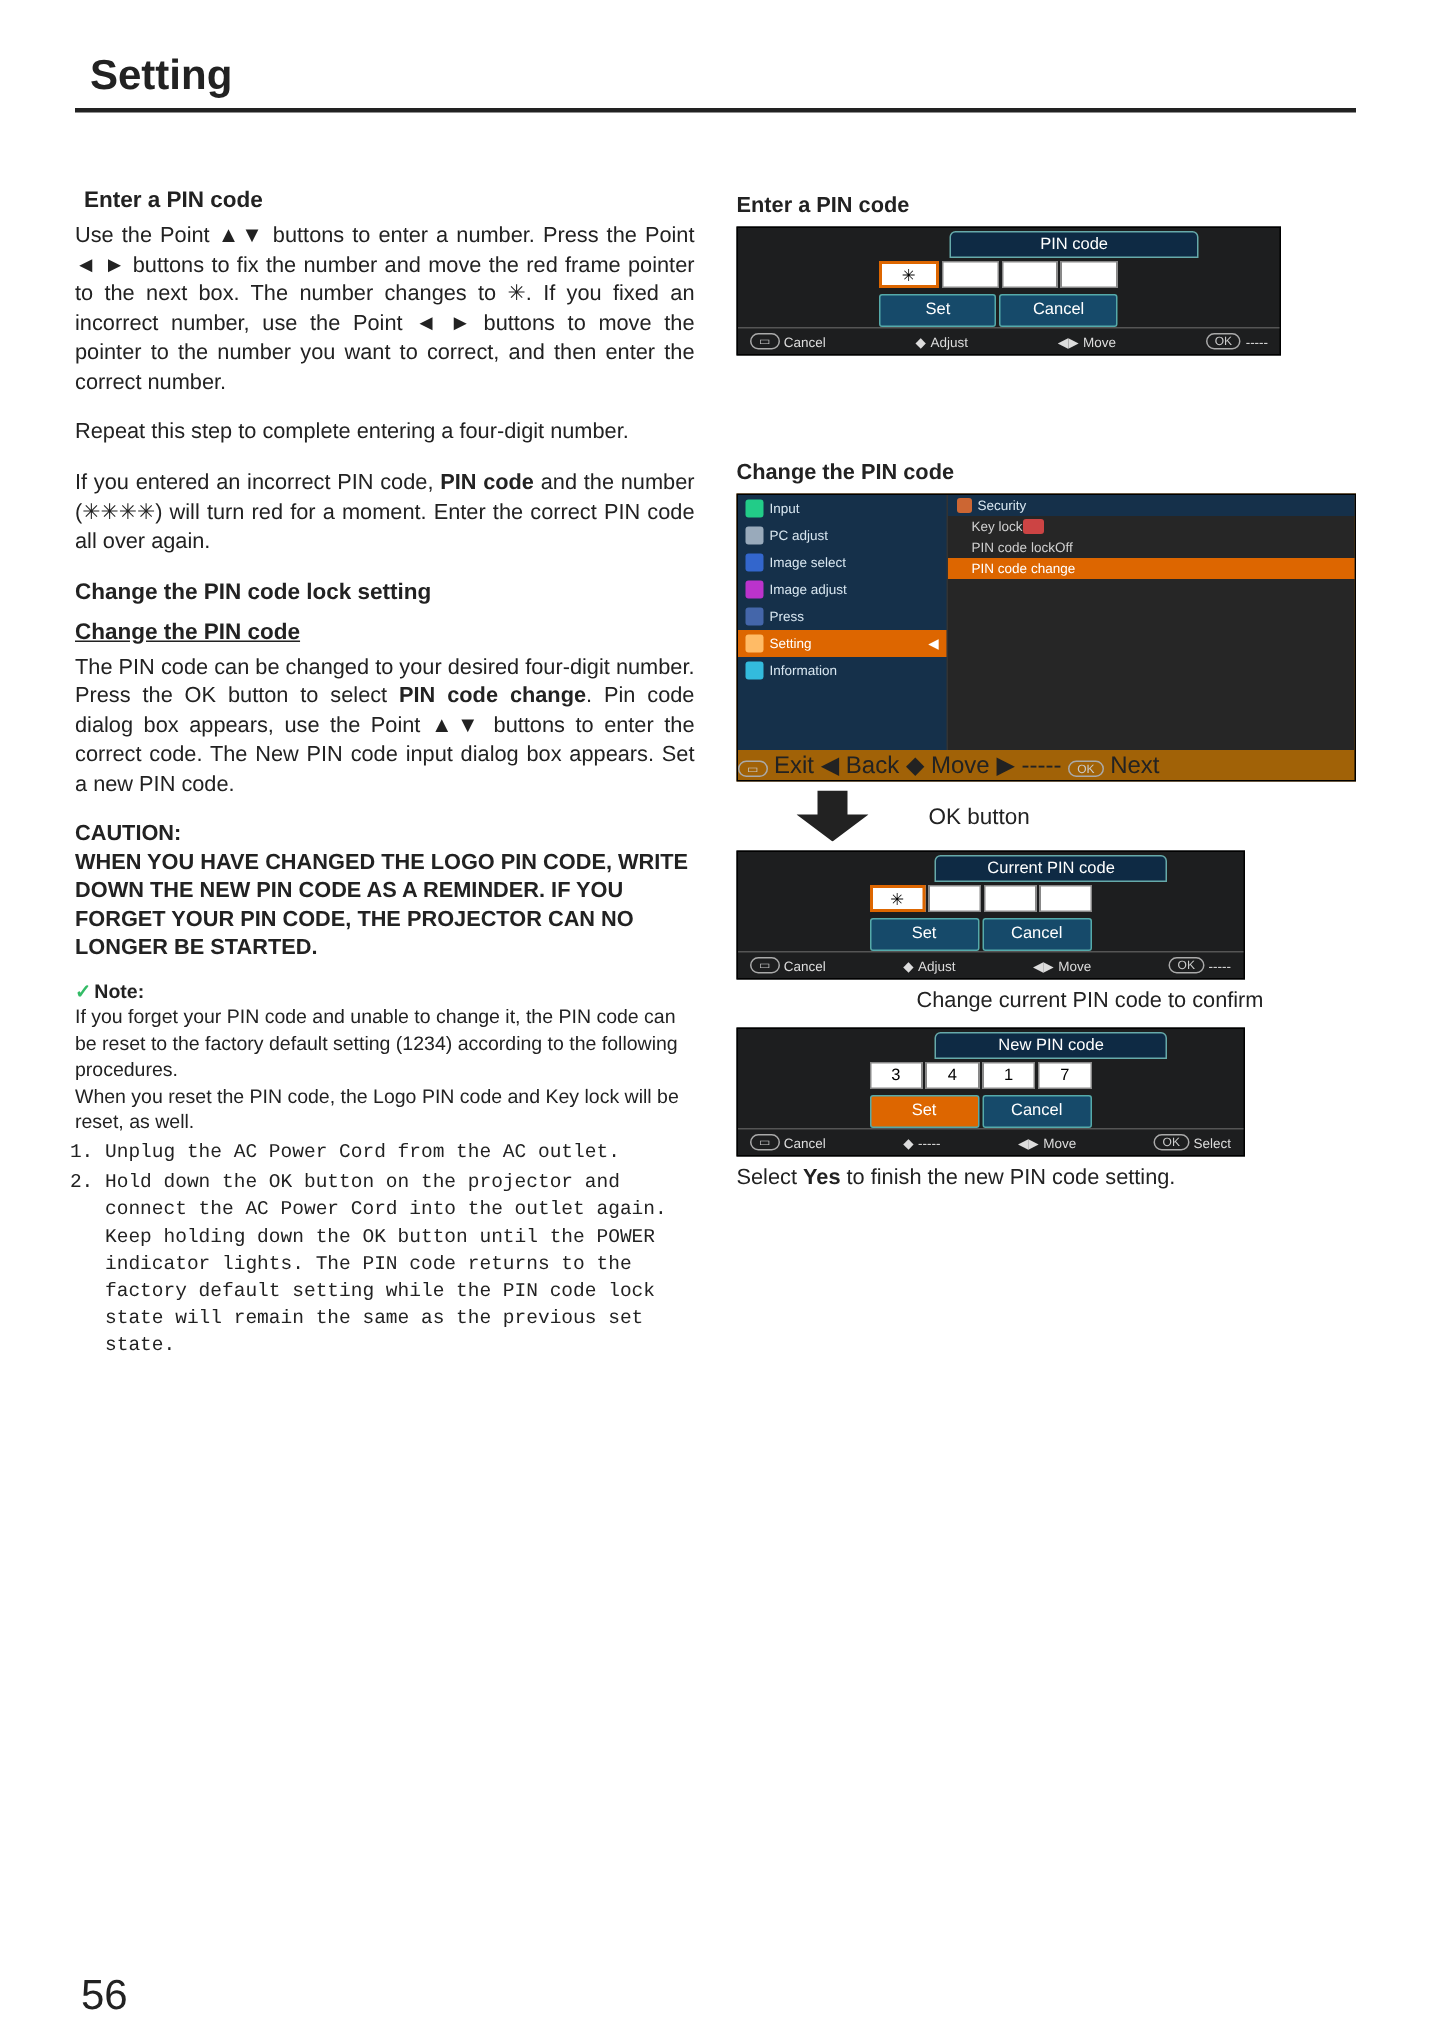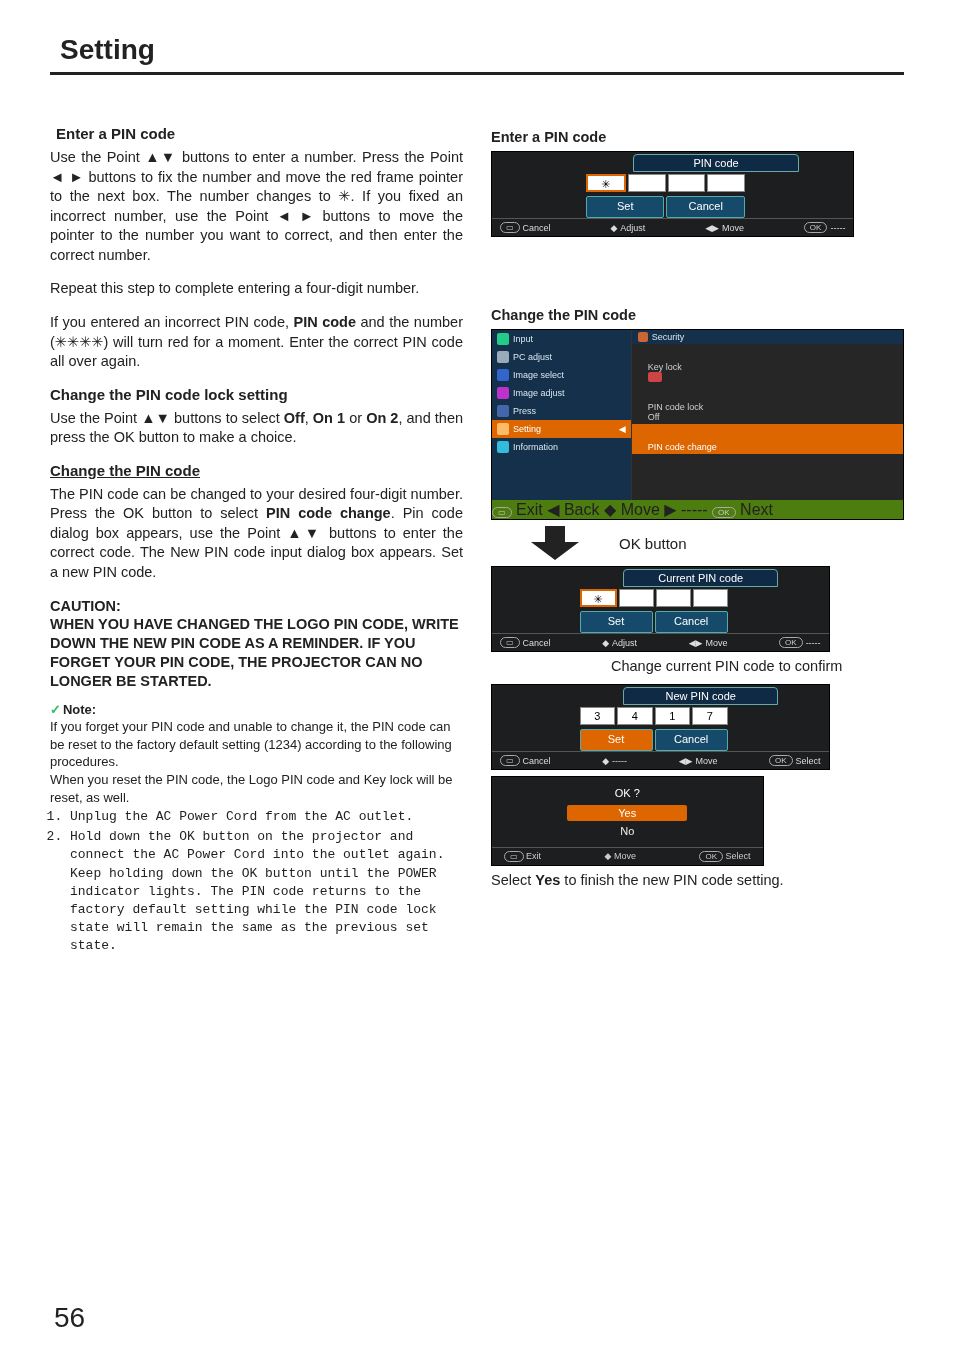--- a/index.html
+++ b/index.html
@@ -27,21 +27,21 @@
   .right { flex: 1 1 50%; }
   h4 { font-size: 15px; font-weight: bold; margin: 10px 0 6px 0; }
   .underline { text-decoration: underline; }
   p { font-size: 14.5px; line-height: 1.35; margin: 4px 0 14px 0; text-align: justify; }
   .caution { font-weight: bold; font-size: 14.5px; line-height: 1.3; margin: 14px 0 10px 0; }
   .note-cm { font-size: 13px; line-height: 1.35; }
   .note-lbl::before { content: "✓"; color: #3b6; margin-right: 2px; }
   .note-lbl { font-weight: bold; }
   ol.note-list { font-size: 13px; margin-left: 20px; line-height: 1.4; }
   ol.note-list li { margin: 2px 0; font-family: Liberation Mono, monospace; }
-  .page-num { position: absolute; bottom: 20px; left: 54px; font-size: 28px; }
+  .page-num { position: absolute; bottom: 8px; left: 54px; font-size: 28px; }
 
   
   .ill { background: #1d1e1f; color: #fff; font-size: 10px; border: 1px solid #000; margin-bottom: 6px; }
   .ill-cap { font-size: 14.5px; font-weight: bold; margin: 14px 0 6px 0; }
   .hint { font-size: 14.5px; margin: 4px 0 10px 0; }
   .hint-indent { margin-left: 120px; }
   .arrow-row { display:flex; align-items:center; margin: 6px 0 6px 40px; }
   .arrow-row .bigarrow { width:48px; height:34px; display:flex; align-items:center; justify-content:center; }
   .arrow-row .cap { font-size:15px; margin-left:40px; }
   .bigarrow svg { width:48px; height:34px; }
@@ -67,23 +67,23 @@
 
   
   .menu-ill { display:flex; height:170px; }
   .menu-ill .side { flex:0 0 34%; background:#15304a; border-right:1px solid #333; }
   .menu-ill .side .mi { display:flex; align-items:center; gap:4px; padding:3px 5px; font-size:9px; color:#d8e6f0; }
   .menu-ill .side .mi .ic { width:12px; height:12px; background:#3a7; border-radius:2px; flex:0 0 12px; }
   .menu-ill .side .mi.sel { background:#d60; color:#fff; }
   .menu-ill .main { flex:1; background:#262626; position:relative; }
   .menu-ill .main .hdr { background:#15304a; padding:2px 6px; font-size:9px; color:#d8e6f0; display:flex; align-items:center; gap:4px; }
   .menu-ill .main .hdr .ic { width:10px; height:10px; background:#c63; border-radius:2px; }
-  .menu-ill .main .opt { font-size:9px; padding:18px 6px 2px 16px; display:flex; color:#d0d0d0;flex-direction:column; }
+  .menu-ill .main .opt { font-size:9px; padding:2px 6px 2px 16px; display:flex; color:#d0d0d0; }
   .menu-ill .main .opt.sel { background:#d60; color:#fff; }
-  .menu-wrap { background:#4d7c0f; border:1px solid #000; }
+  .menu-wrap { background:#a16207; border:1px solid #000; }
 
   
   .okbox .body { padding:6px 0; text-align:center; }
   .okbox .q { color:#fff; font-size:11px; padding:4px; }
   .okbox .opt { margin:2px auto; width:120px; font-size:11px; padding:2px 0; border-radius:2px; }
   .okbox .opt.yes { background:#d60; color:#fff; }
   .okbox .opt.no { color:#eee; }
   .okbox .nav3 { display:flex; justify-content:space-between; padding:3px 12px 3px 12px; font-size:9px; color:#ccc; border-top:1px solid #555; }
 
   b { font-weight: bold; }
@@ -97,23 +97,20 @@
 
   <div class="left">
     <h4 style="margin-left:6px;">Enter a PIN code</h4>
     <p>Use the Point ▲▼ buttons to enter a number. Press the Point ◄ ► buttons to fix the number and move the red frame pointer to the next box. The number changes to ✳. If you fixed an incorrect number, use the Point ◄ ► buttons to move the pointer to the number you want to correct, and then enter the correct number.</p>
     <p>Repeat this step to complete entering a four-digit number.</p>
     <p>
       <span>If you entered an incorrect PIN code, </span><b>PIN code</b><span> and the number (✳✳✳✳) will turn red for a moment. Enter the correct PIN code all over again.</span>
     </p>
 
     <h4>Change the PIN code lock setting</h4>
-    <p>
-      <span>Use the Point ▲▼ buttons to select </span><b>Off</b>, <b>On 1</b> or <b>On 2</b><span>, and then press the OK button to make a choice.</span>
-    </p>
 
     <h4 class="underline">Change the PIN code</h4>
     <p>
       <span>The PIN code can be changed to your desired four-digit number. Press the OK button to select </span><b>PIN code change</b><span>. Pin code dialog box appears, use the Point ▲▼ buttons to enter the correct code. The New PIN code input dialog box appears. Set a new PIN code.</span>
     </p>
 
     <div class="caution">
       <span>CAUTION:</span><br>
       <span>WHEN YOU HAVE CHANGED THE LOGO PIN CODE, WRITE DOWN THE NEW PIN CODE AS A REMINDER. IF YOU FORGET YOUR PIN CODE, THE PROJECTOR CAN NO LONGER BE STARTED.</span>
     </div>
@@ -307,32 +304,20 @@
         <span>◆ <span>-----</span></span>
         <span>◀▶ <span>Move</span></span>
         <span>
             <span class="ovalkey">OK</span> 
             <span>Select</span>
           </span>
       </div>
     </div>
 
 
-    <div class="ill okbox" style="width:66%;">
-      <div class="body">
-        <div class="q">OK ?</div>
-        <div class="opt yes">Yes</div>
-        <div class="opt no">No</div>
-      </div>
-      <div class="nav3">
-        <span><span class="ovalkey">▭</span> <span>Exit</span></span>
-        <span>◆ <span>Move</span></span>
-        <span><span class="ovalkey">OK</span> <span>Select</span></span>
-      </div>
-    </div>
 
     <div class="hint">
       <span>Select </span><b>Yes</b><span> to finish the new PIN code setting.</span>
     </div>
   </div>
 </div>
 
 <div class="page-num">56</div>
 
 </body></html>

